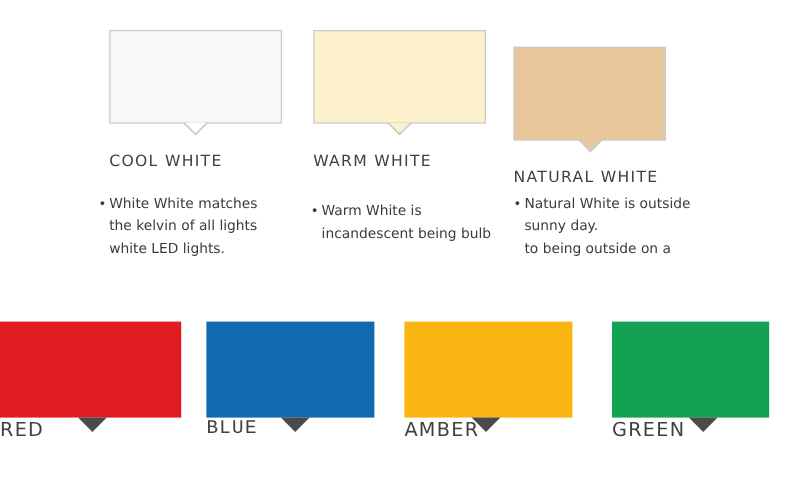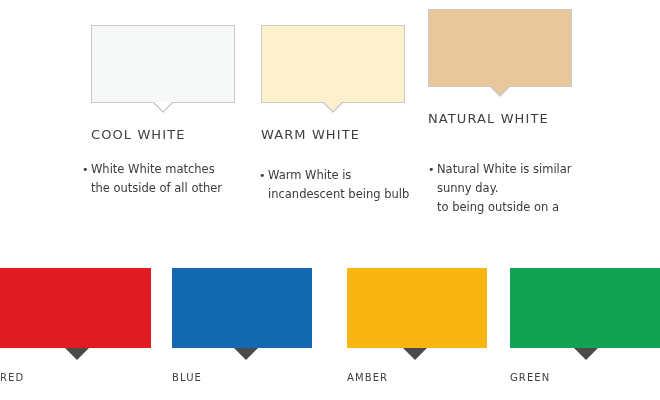--- a/index.html
+++ b/index.html
@@ -74,22 +74,21 @@
     height: 80px;
     border: none;
   }
   .bottom .pointer {
     bottom: -12px;
     border-left: 12px solid transparent;
     border-right: 12px solid transparent;
     border-top: 12px solid #4a4a4a;
   }
   .bottom .swatch-label {
-    margin-top: 24px;
-    font-size: 10px;
+    font-size: 16px;
   }
 
   
   .bullet-block {
     position: absolute;
     color: #3b3b3b;
     font-size: 11.5px;
     line-height: 19px;
   }
   .bullet-block .bullet-row {
@@ -121,86 +120,90 @@
   </div>
 
   <div class="swatch-group top" style="left:261px; top:25px; width:144px;">
     <div class="swatch" style="background:#fcf0cd; border-color:#c9c9c9;">
       <div class="pointer"></div>
       <div class="pointer-inner" style="border-top-color:#fcf0cd;"></div>
     </div>
     <div class="swatch-label">WARM WHITE</div>
   </div>
 
-  <div class="swatch-group top" style="left:428px; top:9px; width:144px;">
+  <div class="swatch-group top" style="left:428px; top:39px; width:127px;">
     <div class="swatch" style="background:#e8c79a; border-color:#c9c9c9;">
       <div class="pointer"></div>
       <div class="pointer-inner" style="border-top-color:#e8c79a;"></div>
     </div>
     <div class="swatch-label">NATURAL WHITE</div>
   </div>
 
   <div class="bullet-block" style="left:82px; top:160px; width:160px;">
     <div class="bullet-row">
       <span class="dot">•</span>
       <span class="btext">White White matches</span>
     </div>
     <div class="bullet-row">
       <span class="dot"></span>
-      <span class="btext">the outside of all other</span>
+      <span class="btext">the kelvin of all lights</span>
+    </div>
+    <div class="bullet-row">
+      <span class="dot"></span>
+      <span class="btext">white LED lights.</span>
     </div>
   </div>
 
   <div class="bullet-block" style="left:259px; top:166px; width:175px;">
     <div class="bullet-row">
       <span class="dot">•</span>
       <span class="btext">Warm White is</span>
     </div>
     <div class="bullet-row">
       <span class="dot"></span>
       <span class="btext">incandescent being bulb</span>
     </div>
   </div>
 
   <div class="bullet-block" style="left:428px; top:160px; width:175px;">
     <div class="bullet-row">
       <span class="dot">•</span>
-      <span class="btext">Natural White is similar</span>
+      <span class="btext">Natural White is outside</span>
     </div>
     <div class="bullet-row">
       <span class="dot"></span>
       <span class="btext">sunny day.</span>
     </div>
     <div class="bullet-row">
       <span class="dot"></span>
       <span class="btext">to being  outside on a</span>
     </div>
   </div>
 
   <div class="swatch-group bottom" style="left:0px; top:268px; width:151px;">
     <div class="swatch" style="background:#e11b22;">
       <div class="pointer" style="left:77px;"></div>
     </div>
     <div class="swatch-label">RED</div>
   </div>
 
-  <div class="swatch-group bottom" style="left:172px; top:268px; width:140px;">
+  <div class="swatch-group bottom" style="left:172px; top:268px; width:140px;font-family:Liberation Mono, monospace;">
     <div class="swatch" style="background:#1269b0;">
       <div class="pointer" style="left:74px;"></div>
     </div>
     <div class="swatch-label">BLUE</div>
   </div>
 
-  <div class="swatch-group bottom" style="left:347px; top:268px; width:140px;">
+  <div class="swatch-group bottom" style="left:337px; top:268px; width:140px;">
     <div class="swatch" style="background:#f9b511;">
       <div class="pointer" style="left:68px;"></div>
     </div>
     <div class="swatch-label">AMBER</div>
   </div>
 
-  <div class="swatch-group bottom" style="left:510px; top:268px; width:150px;">
+  <div class="swatch-group bottom" style="left:510px; top:268px; width:131px;">
     <div class="swatch" style="background:#13a254;">
       <div class="pointer" style="left:76px;"></div>
     </div>
     <div class="swatch-label">GREEN</div>
   </div>
 
 </div>
 
 </body></html>

